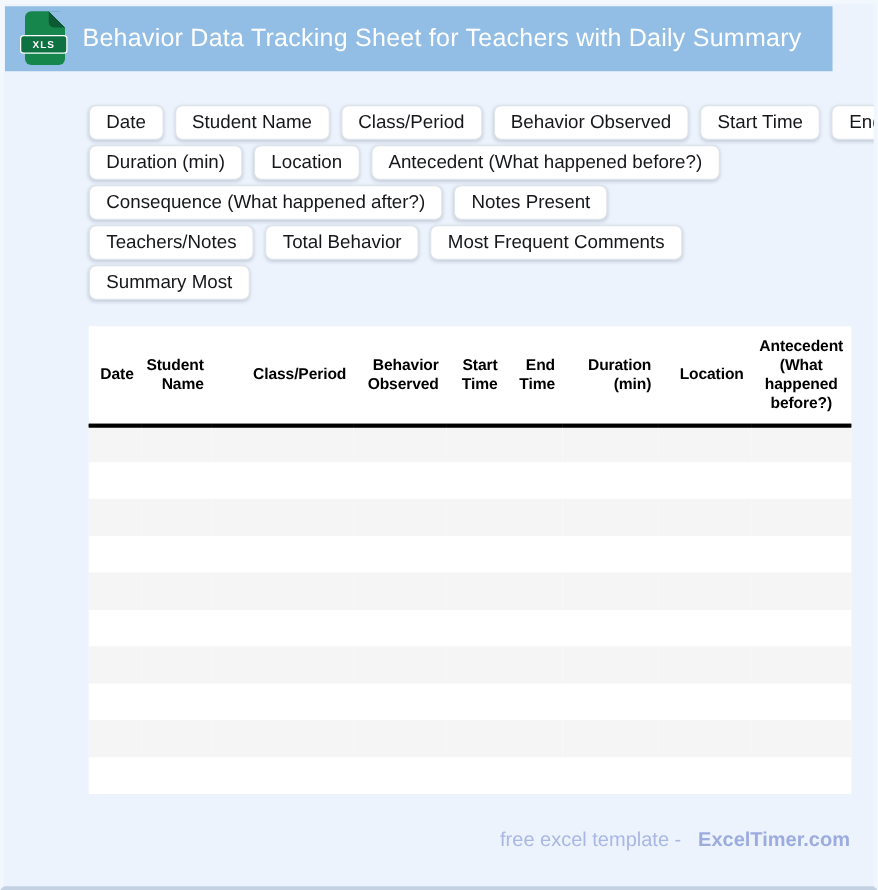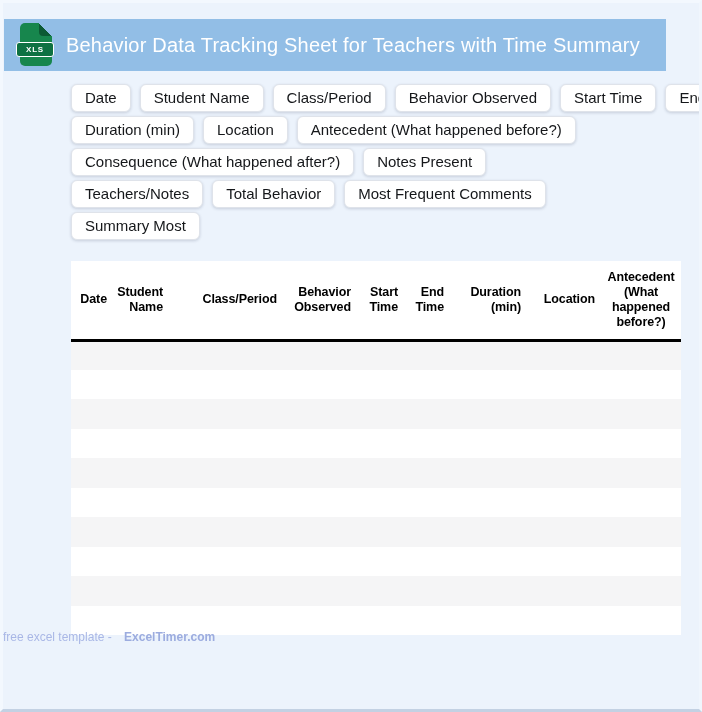--- a/index.html
+++ b/index.html
@@ -8,21 +8,21 @@
 
   .page{
     position:relative; width:702px; height:712px;
     background:#ecf3fc; overflow:hidden;
     border-top:3px solid #f3f8fe; border-left:3px solid #f3f8fe; border-right:3px solid #f0f6fd;
     border-bottom:3px solid #c3d1e3;
   }
 
   
   .header-bar{
-    position:absolute; left:1px; top:16px; width:662px; height:52px;
+    position:absolute; left:1px; top:2px; width:662px; height:52px;
     background:#92bee6; display:flex; align-items:center;
   }
   .page-title{
     position:absolute; left:62px; top:0; height:52px; line-height:52px;
     color:#ffffff; font-size:20px; font-weight:500; letter-spacing:0.2px;
     white-space:nowrap;
   }
 
   
   .file-icon{ position:absolute; left:16px; top:4px; width:32px; height:43px; }
@@ -65,38 +65,38 @@
     line-height:1.18; letter-spacing:-0.1px;
     border-bottom:3px solid #000000; overflow:hidden;
   }
   th.center{ text-align:center; padding:0 1px; }
   tbody tr{ height:29.5px; }
   tbody tr:nth-child(odd) td{ background:#f5f5f6; }
   tbody tr:nth-child(even) td{ background:#ffffff; }
 
   
   .footer{
-    position:absolute; left:0; top:627px; width:677px; 
-    font-size:12px; white-space:nowrap;
+    position:absolute; left:0; top:661px; width:677px; text-align:right;
+    font-size:16px; white-space:nowrap;
   }
   .footer-prefix{ color:#a9b7e6; }
   .footer-brand{ color:#9cacdf; font-weight:bold; margin-left:9px; }
 </style>
 </head>
 <body>
 
 <div class="page">
 
   <div class="header-bar">
     <div class="file-icon">
       <div class="file-body"></div>
       <div class="file-fold"></div>
       <div class="file-band">XLS</div>
     </div>
-    <div class="page-title">Behavior Data Tracking Sheet for Teachers with Time Summary</div>
+    <div class="page-title">Behavior Data Tracking Sheet for Teachers with Daily Summary</div>
   </div>
 
   <div class="chips">
     <div class="chip-row">
       <span class="chip">Date</span>
       <span class="chip">Student Name</span>
       <span class="chip">Class/Period</span>
       <span class="chip">Behavior Observed</span>
       <span class="chip">Start Time</span>
       <span class="chip">End Time</span>

